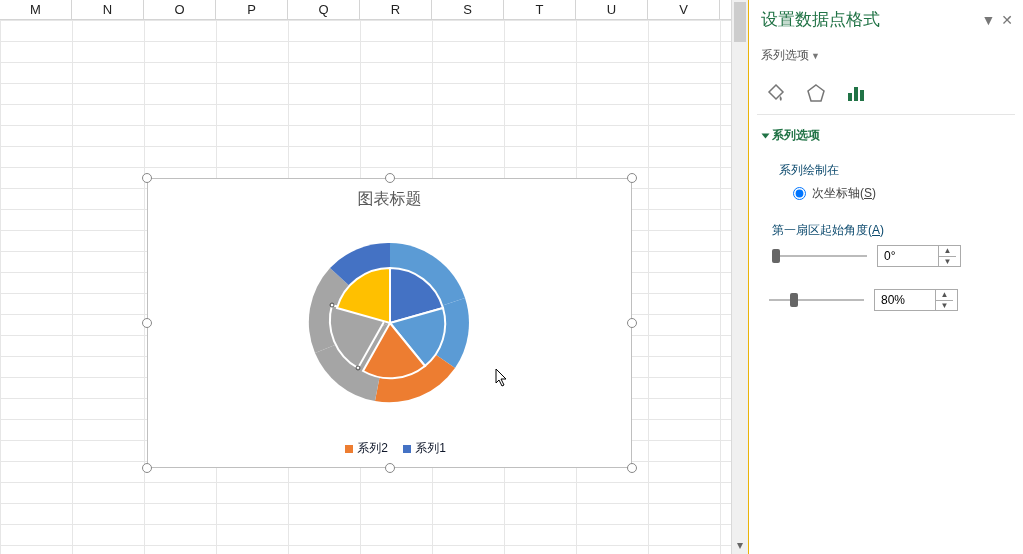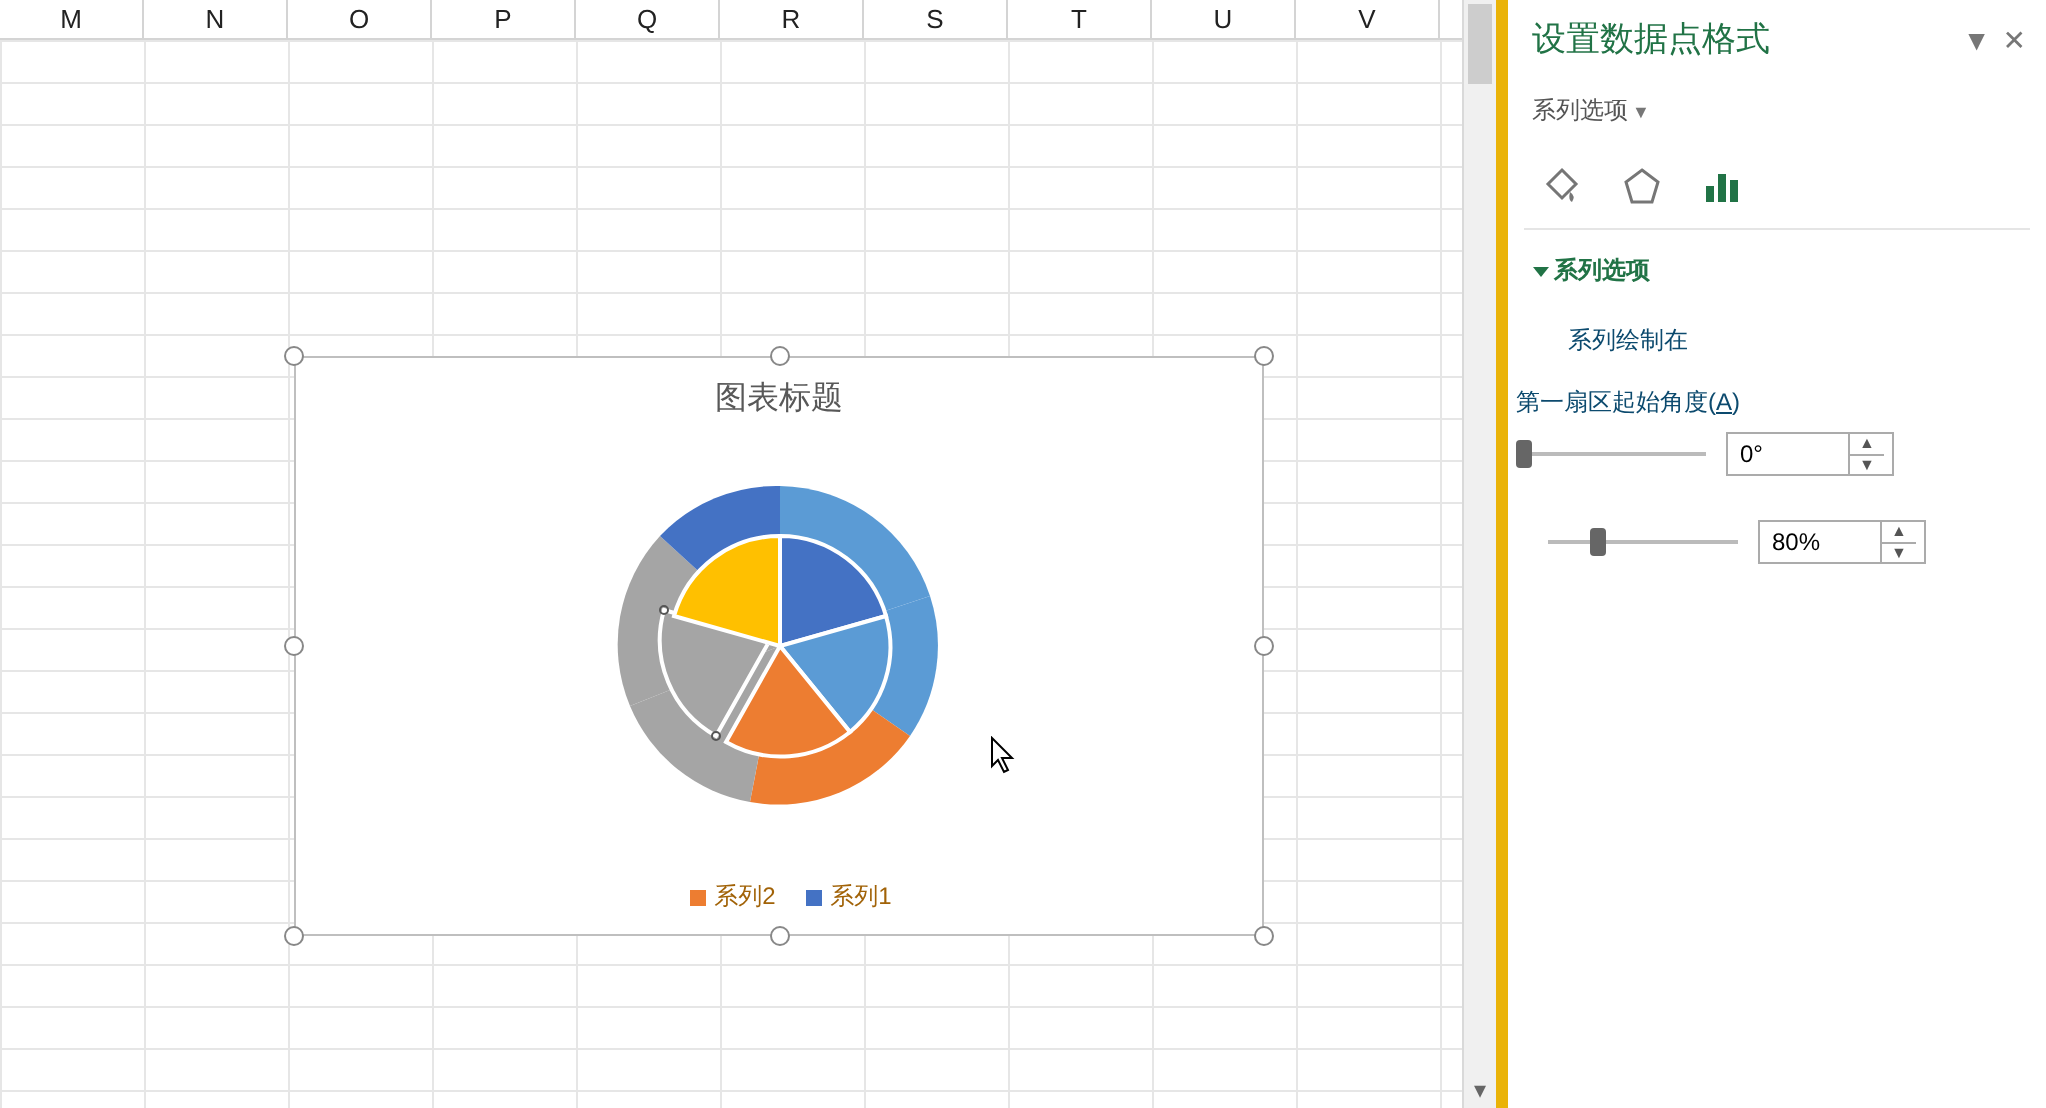--- a/index.html
+++ b/index.html
@@ -13,29 +13,29 @@
     background-image: linear-gradient(to right, #e6e6e6 1px, transparent 1px), linear-gradient(to bottom, #e6e6e6 1px, transparent 1px);
     background-size: 72px 21px;
   }
   .chart-object { position: absolute; left: 147px; top: 158px; width: 485px; height: 290px; background: #fff; border: 1px solid #bfbfbf; }
   .sel-handle { position: absolute; width: 10px; height: 10px; border: 1px solid #888; background: #fff; border-radius: 50%; }
   .h-tl { left: -6px; top: -6px; } .h-tm { left: 50%; top: -6px; margin-left: -5px; } .h-tr { right: -6px; top: -6px; }
   .h-ml { left: -6px; top: 50%; margin-top: -5px; } .h-mr { right: -6px; top: 50%; margin-top: -5px; }
   .h-bl { left: -6px; bottom: -6px; } .h-bm { left: 50%; bottom: -6px; margin-left: -5px; } .h-br { right: -6px; bottom: -6px; }
   .chart-title { text-align: center; font-size: 16px; color: #585858; margin-top: 10px; }
   .pie-holder { position: absolute; left: 50%; top: 50%; transform: translate(-50%, -50%); width: 170px; height: 170px; }
-  .legend { position: absolute; bottom: 10px; left: 0; right: 0; text-align: center; font-size: 12px; color: #a16207; }
+  .legend { position: absolute; bottom: 10px; left: 0; right: 0; text-align: center; font-size: 12px; color: #0f172a; }
   .legend-sw { display: inline-block; width: 8px; height: 8px; margin: 0 4px 0 12px; vertical-align: middle; }
   .cursor-arrow { position: absolute; left: 190px; top: 130px; pointer-events: none; }
   .scroll-v { position: absolute; right: 0; top: 0; bottom: 0; width: 17px; background: #f0f0f0; border-left: 1px solid #d9d9d9; }
   .scroll-v .thumb { position: absolute; left: 2px; right: 2px; top: 2px; height: 40px; background: #cdcdcd; }
   .scroll-v .arrow-up, .scroll-v .arrow-down { position: absolute; left: 0; right: 0; height: 17px; text-align: center; line-height: 17px; color: #666; background: #f0f0f0; cursor: pointer; }
   .scroll-v .arrow-up { top: 0; } .scroll-v .arrow-down { bottom: 0; }
 
-  .side-panel { position: absolute; right: 0; top: 0; bottom: 0; width: 275px; background: #fff; border-left: 6px solid #eab308; display: flex; flex-direction: column; }
+  .side-panel { position: absolute; right: 0; top: 0; bottom: 0; width: 275px; background: #fff; border-left: 1px solid #eab308; display: flex; flex-direction: column; }
   .panel-head { padding: 8px 10px 4px 12px; }
   .panel-title-row { display: flex; align-items: center; justify-content: space-between; }
   .panel-title { font-size: 17px; color: #217346; font-weight: 400; }
   .panel-close { color: #777; font-size: 14px; display: flex; gap: 6px; }
   .panel-sub { margin-top: 16px; font-size: 12px; color: #555; }
   .panel-sub .dd { display: inline-block; margin-left: 2px; color: #777; font-size: 9px; }
   .tab-icons { display: flex; gap: 18px; padding: 14px 0 10px 16px; align-items: center; }
   .tab-icon { width: 22px; height: 22px; display: flex; align-items: center; justify-content: center; cursor: pointer; }
   .divider { height: 1px; background: #e5e5e5; margin: 0 8px; }
   .section { padding: 12px 16px 8px 14px; }
@@ -167,23 +167,27 @@
   <div class="divider"></div>
 
   <div class="section">
     <div class="section-title">
       <span class="tri"></span><span>系列选项</span>
     </div>
   </div>
 
   <div class="field-block">
     <div class="label-inline">系列绘制在</div>
-  </div>
-
-  <div class="field-block" style="padding-left:4px">
+    <div class="radio-row">
+      <input type="radio" name="axis" checked="" style="">
+      <span>次坐标轴(<u>S</u>)</span>
+    </div>
+  </div>
+
+  <div class="field-block" style="padding-left:23px">
     <div class="label-inline">第一扇区起始角度(<u>A</u>)</div>
     <div class="slider-row">
       <div class="slider">
         <div class="slider-track"></div>
         <div class="slider-thumb" style="left:0%"></div>
       </div>
       <div class="spinner">
         <input value="0°" style="">
         <div class="spins">
             <div class="sp">▲</div>

